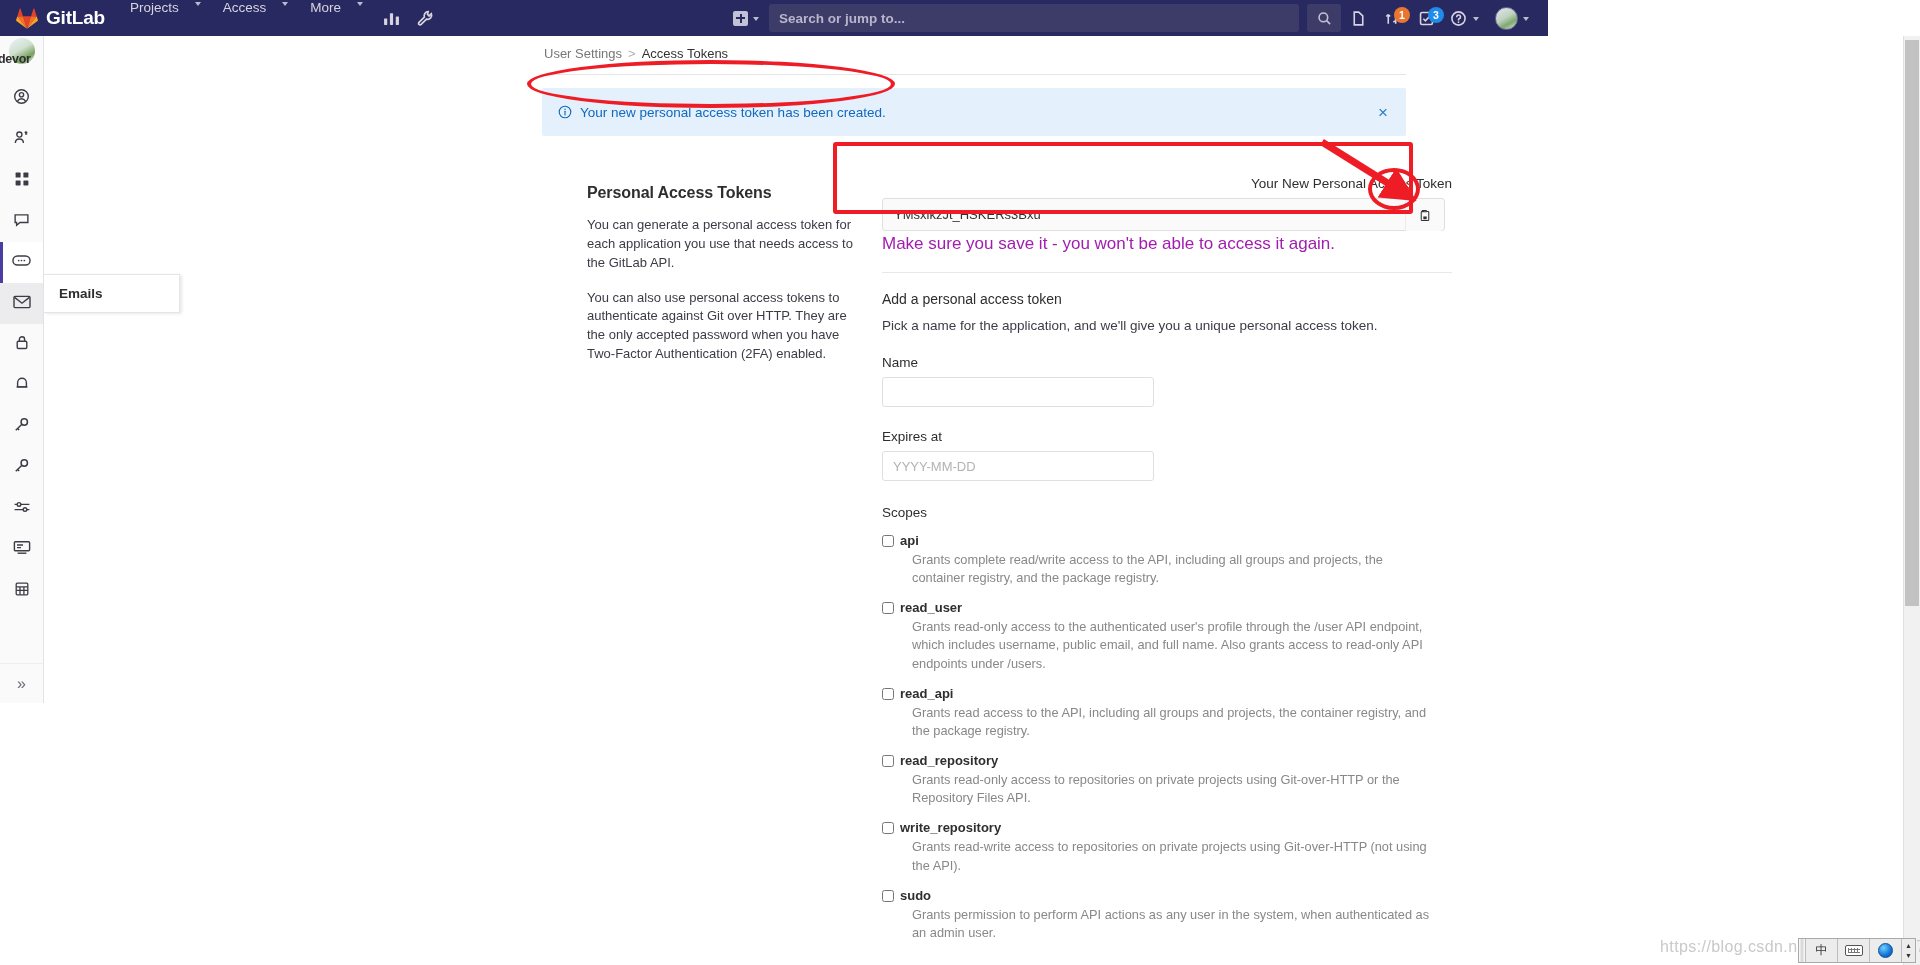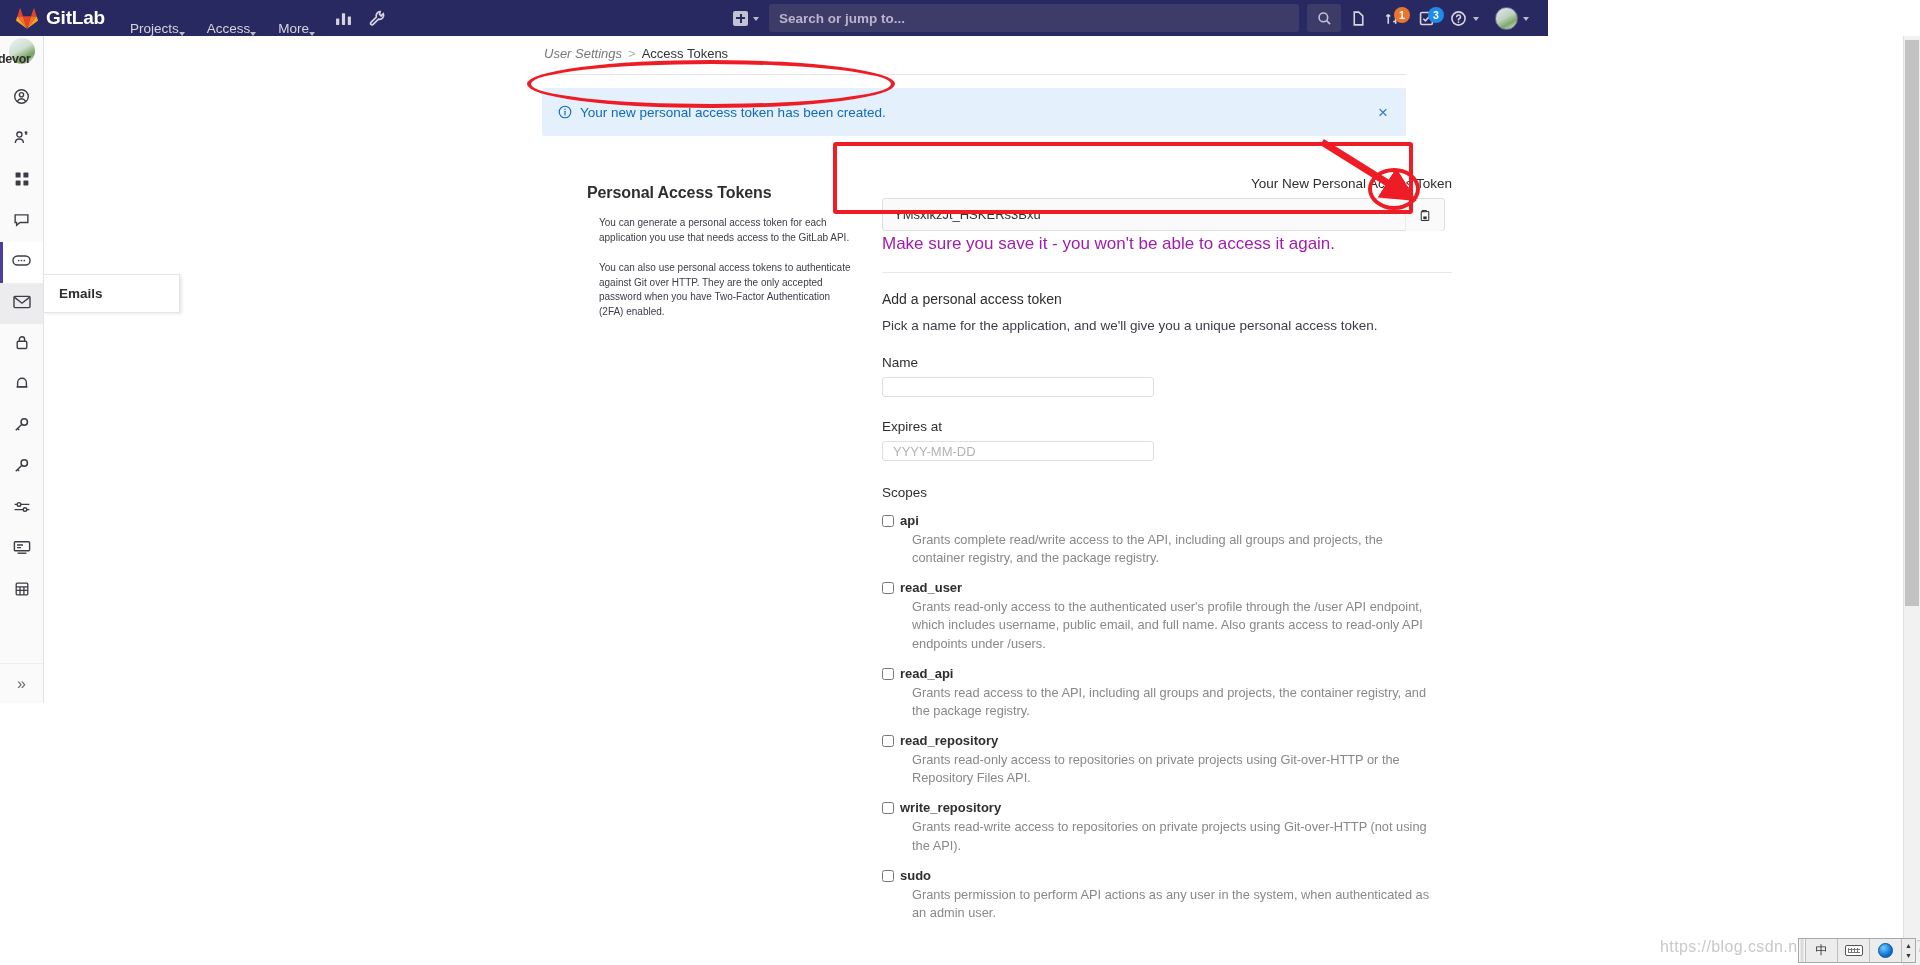--- a/index.html
+++ b/index.html
@@ -24,21 +24,21 @@
     padding: 0 14px 0 16px; height: 36px;
   }
   .fox {
     width: 22px; height: 21px; position: relative; display: block;
   }
   .nav-brand {
     color: #fff; font-size: 19px; font-weight: 600; letter-spacing: -0.2px;
   }
   .nav-item {
     color: #d6d4de; font-size: 13.5px; padding: 0 11px; height: 36px;
-    display: flex; align-items: flex-end; gap: 0; cursor: pointer;
+    display: flex; align-items: flex-start; gap: 16px; cursor: pointer;
   }
   .caret {
     width: 0; height: 0; border-left: 3.5px solid transparent;
     border-right: 3.5px solid transparent; border-top: 4px solid currentColor;
     display: inline-block; margin-top: 2px; opacity: .85;
   }
   .nav-icon-btn {
     width: 34px; height: 36px; display: flex; align-items: center;
     justify-content: center; cursor: pointer; color: #d6d4de;
   }
@@ -135,21 +135,21 @@
 
   
   .content {
     position: absolute; top: 36px; left: 44px;
     width: 1876px; height: 929px; background: #fff; overflow: hidden;
   }
   .breadcrumb {
     position: absolute; left: 500px; top: 10px;
     font-size: 13px; color: #666; display: flex; gap: 6px; align-items: center;
   }
-  .breadcrumb .bc-link { color: #777; cursor: pointer; font-style: italic; }
+  .breadcrumb .bc-link { color: #777; cursor: pointer; }
   .breadcrumb .bc-sep  { color: #b0b0b0; }
   .breadcrumb .bc-cur  { color: #333; }
   .bc-rule {
     position: absolute; left: 498px; top: 38px; width: 864px; height: 1px;
     background: #e5e5e5;
   }
 
   .alert {
     position: absolute; left: 498px; top: 52px;
     width: 864px; height: 48px;
@@ -164,21 +164,21 @@
   }
 
   .col-left {
     position: absolute; left: 543px; top: 148px; width: 270px;
   }
   .col-left h2 {
     margin: 0 0 14px 0; font-size: 16px; font-weight: 600; color: #2e2e2e;
     letter-spacing: -.1px;
   }
   .col-left p {
-    margin: 0 0 16px 12px; font-size: 10px; line-height: 1.45; color: #3c3c47;
+    margin: 0 0 16px 0; font-size: 13px; line-height: 1.45; color: #3c3c47;
   }
 
   .col-right {
     position: absolute; left: 838px; top: 140px; width: 570px;
   }
   .token-label { font-size: 13.5px; color: #2e2e2e; margin-bottom: 7px; text-align: right; }
   .token-field {
     width: 563px; height: 33px; border: 1px solid #dfdfdf; border-radius: 3px;
     background: #fafafa; display: flex; align-items: center;
     padding: 0 40px 0 11px; font-size: 13px; color: #303030;
@@ -193,21 +193,21 @@
   .helper {
     font-size: 17px; color: #a21caf; margin-top: 3px;
   }
   .hr-line {
     width: 570px; height: 1px; background: #e8e8e8; margin: 18px 0 0 0;
   }
   .sect-title { font-size: 14px; color: #2e2e2e; margin-top: 18px; }
   .sect-sub   { font-size: 13.5px; color: #3c3c47; margin-top: 11px; }
   .field-label{ font-size: 13.5px; color: #2e2e2e; margin-top: 22px; }
   .text-input {
-    width: 272px; height: 20px; border: 1px solid #dfdfdf; border-radius: 3px;
+    width: 272px; height: 30px; border: 1px solid #dfdfdf; border-radius: 3px;
     background: #fff; margin-top: 7px; padding: 0 10px; font-size: 13px;
     color: #303030; outline: none; font-family: "Liberation Sans", sans-serif;
   }
   .text-input::placeholder { color: #b3b3b3; }
   .scopes-title { font-size: 13.5px; color: #2e2e2e; margin-top: 24px; }
 
   .scope { margin-top: 13px; position: relative; padding-left: 18px; }
   .scope:first-of-type { margin-top: 11px; }
   .scope input[type=checkbox] {
     position: absolute; left: 0; top: 2px; margin: 0;

